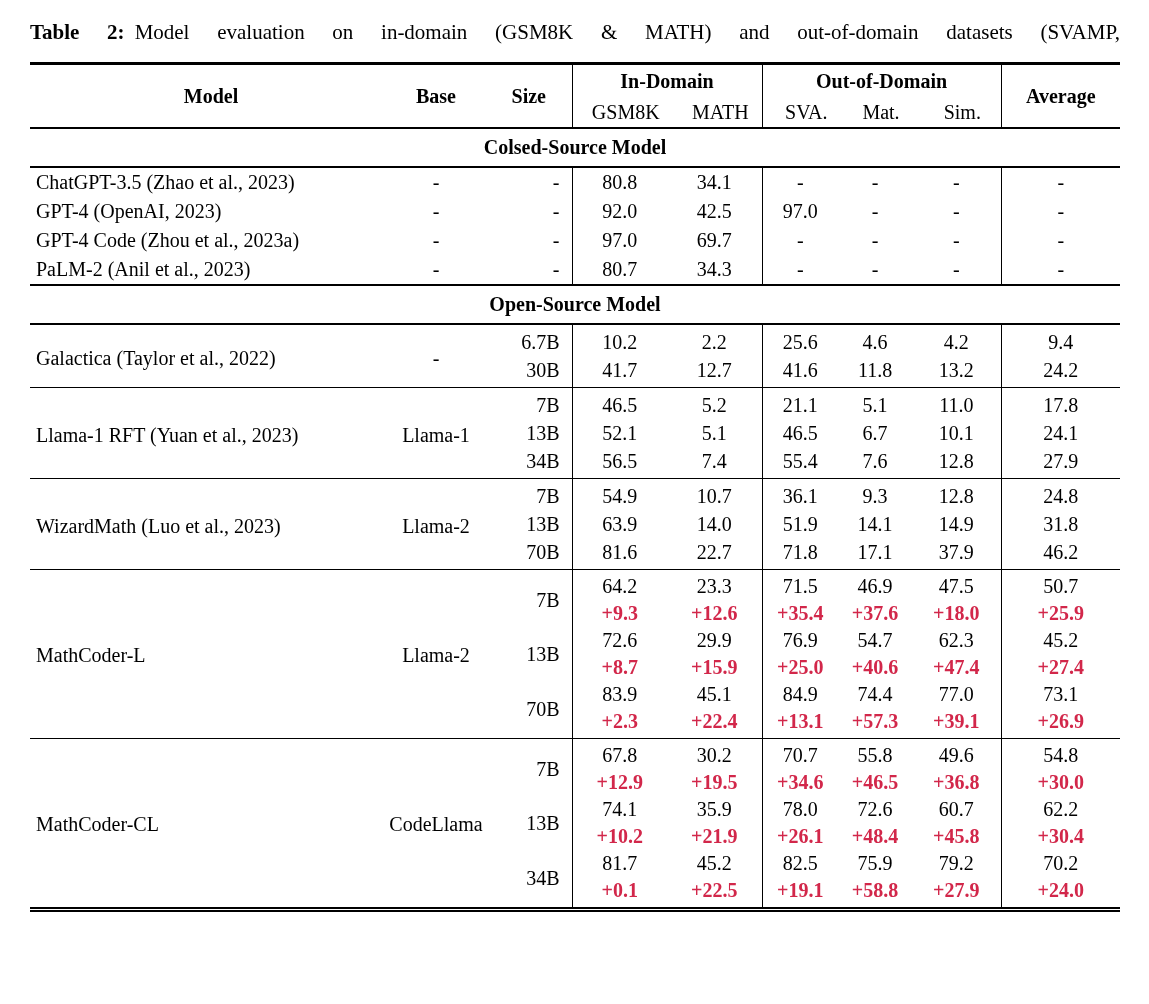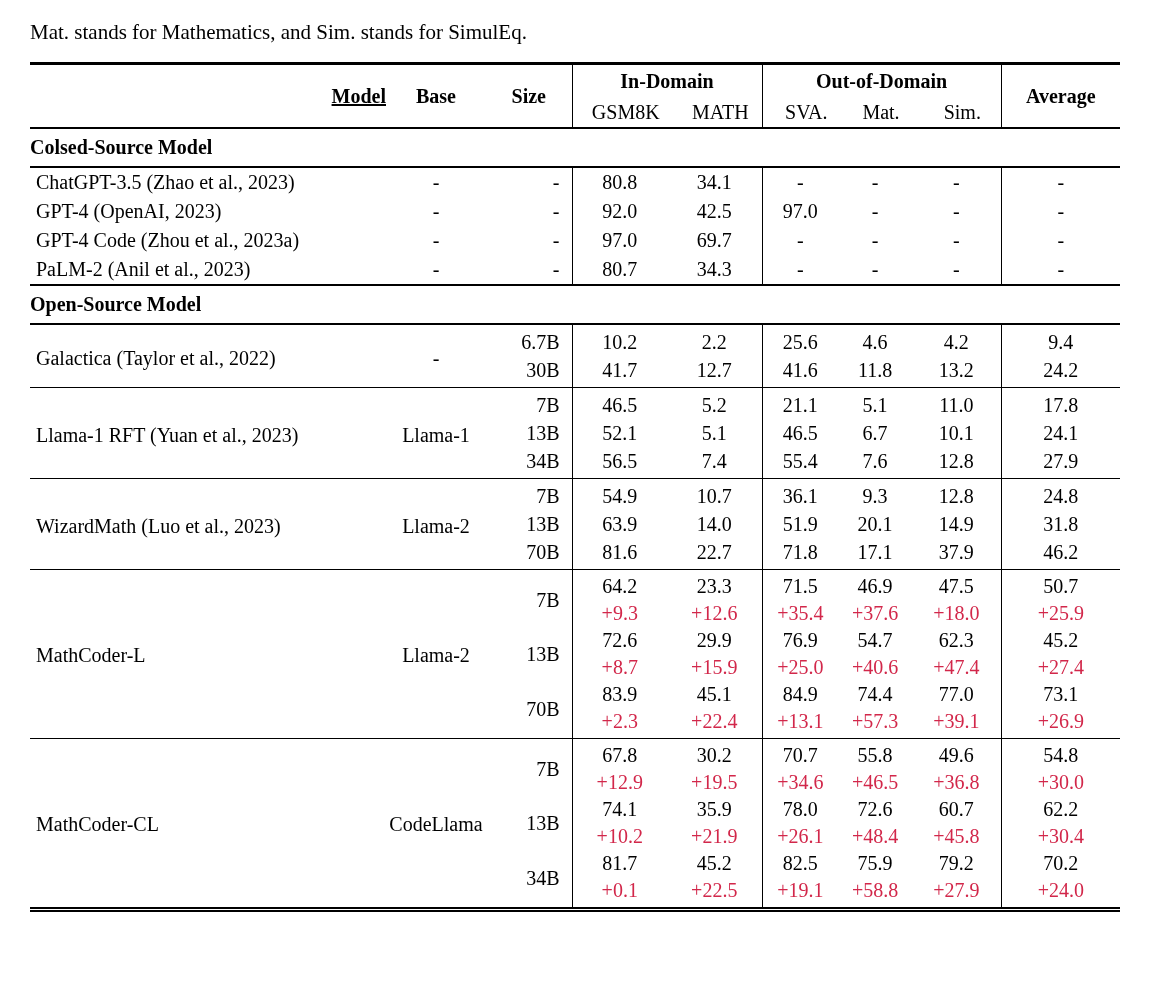--- a/index.html
+++ b/index.html
@@ -38,52 +38,52 @@
     border-top: 3px solid #000;
     border-bottom: 5px double #000;
   }
   td, th { padding: 0; overflow: hidden; white-space: nowrap; }
   .v-r { border-right: 1.5px solid #000; }
 
   thead { border-bottom: 2px solid #000; }
   thead th { font-weight: bold; vertical-align: middle; }
   thead tr.r1 th { height: 33px; }
   thead tr.r2 th { height: 29px; font-weight: normal; padding-left: 12px; }
-  th.model-h { text-align: right; padding-left: 6px; text-decoration: underline; }
+  th.model-h { text-align: center; padding-left: 6px; }
   th.size-h, th.base-h { text-align: center; }
   th.span-h, th.avg-h { text-align: center; }
   thead tr.r2 th { text-align: center; }
 
   tbody.section-head { border-top: 2px solid #000; border-bottom: 2px solid #000; }
   tbody.section-head td {
-    text-align: left; font-weight: bold;
+    text-align: center; font-weight: bold;
     height: 37px; vertical-align: middle;
   }
 
   tbody.group { border-top: 1.5px solid #000; }
   tbody.group.nosep { border-top: none; }
   tbody.group td { height: 28px; line-height: 28px; }
   tbody.group.nosep td { height: 29px; line-height: 29px; }
   tbody.delta-group td { height: 27px; line-height: 27px; }
   tbody.group:not(.nosep) tr:first-child td { padding-top: 3px; }
   tbody.group:not(.nosep) tr:last-child td { padding-bottom: 3px; }
 
   td.model { text-align: left; padding-left: 6px; vertical-align: middle; margin-left: 8px; }
   td.base  { text-align: center; vertical-align: middle; }
   td.size  { text-align: right; padding-right: 12px; vertical-align: middle; }
   td.val   { text-align: center; }
-  td.delta { text-align: center; color: var(--accent, #d2274a); font-weight: normal; margin-top: 42px; }
+  td.delta { text-align: center; color: var(--accent, #d2274a); font-weight: bold; margin-top: 42px; }
 </style>
 </head>
 <body>
 
 <div class="page">
 
   <div class="caption">
-    <div class="cap-line"><span>Mat. stands for Mathematics, and Sim. stands for SimulEq.</span></div>
+    <div class="cap-line jl"><span class="cap-label">Table 2:</span><span>Model evaluation on in-domain (GSM8K &amp; MATH) and out-of-domain datasets (SVAMP,</span></div>
   </div>
 
   <table id="results-table">
     <colgroup>
       <col style="width:356px">
         <col style="width:100px">
         <col style="width:86px">
       <col style="width:95px">
         <col style="width:95px">
       <col style="width:76px">
@@ -233,21 +233,21 @@
           <td class="val">36.1</td>
           <td class="val">9.3</td>
           <td class="val v-r">12.8</td>
           <td class="val">24.8</td>
         </tr>
         <tr>
           <td class="size v-r">13B</td>
           <td class="val">63.9</td>
           <td class="val v-r">14.0</td>
           <td class="val">51.9</td>
-          <td class="val">20.1</td>
+          <td class="val">14.1</td>
           <td class="val v-r">14.9</td>
           <td class="val">31.8</td>
         </tr>
         <tr>
           <td class="size v-r">70B</td>
           <td class="val">81.6</td>
           <td class="val v-r">22.7</td>
           <td class="val">71.8</td>
           <td class="val">17.1</td>
           <td class="val v-r">37.9</td>

